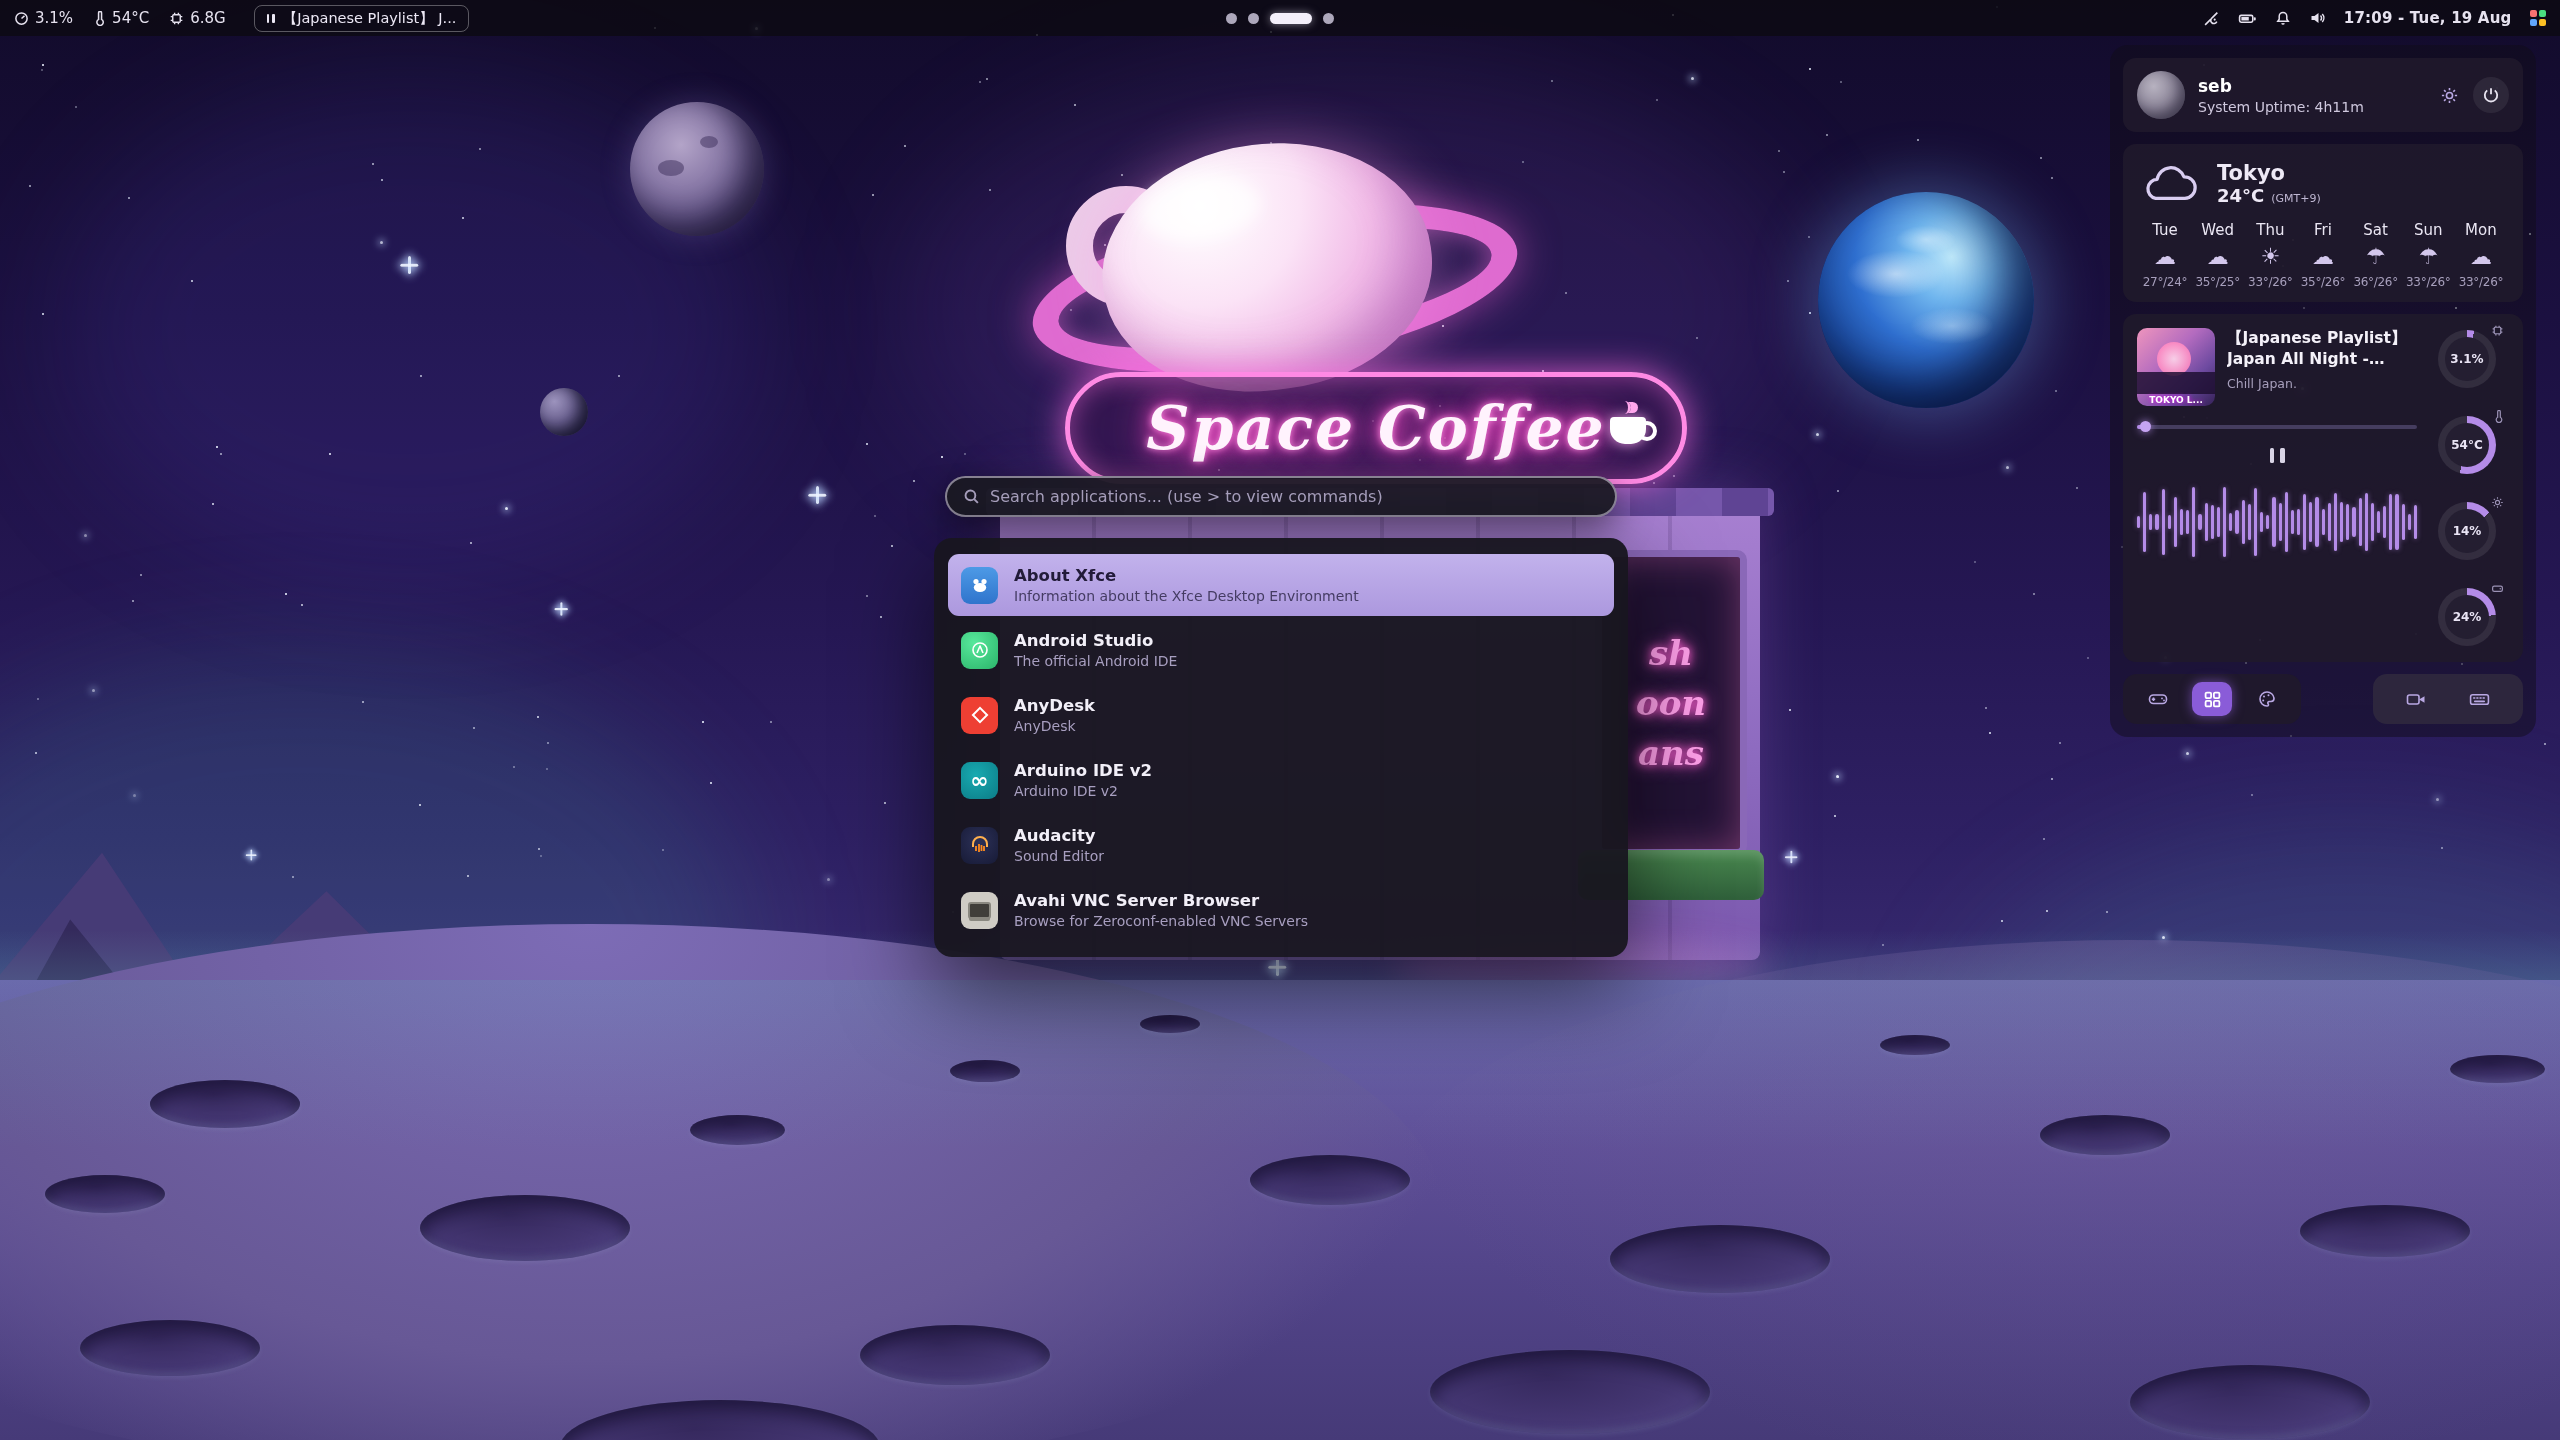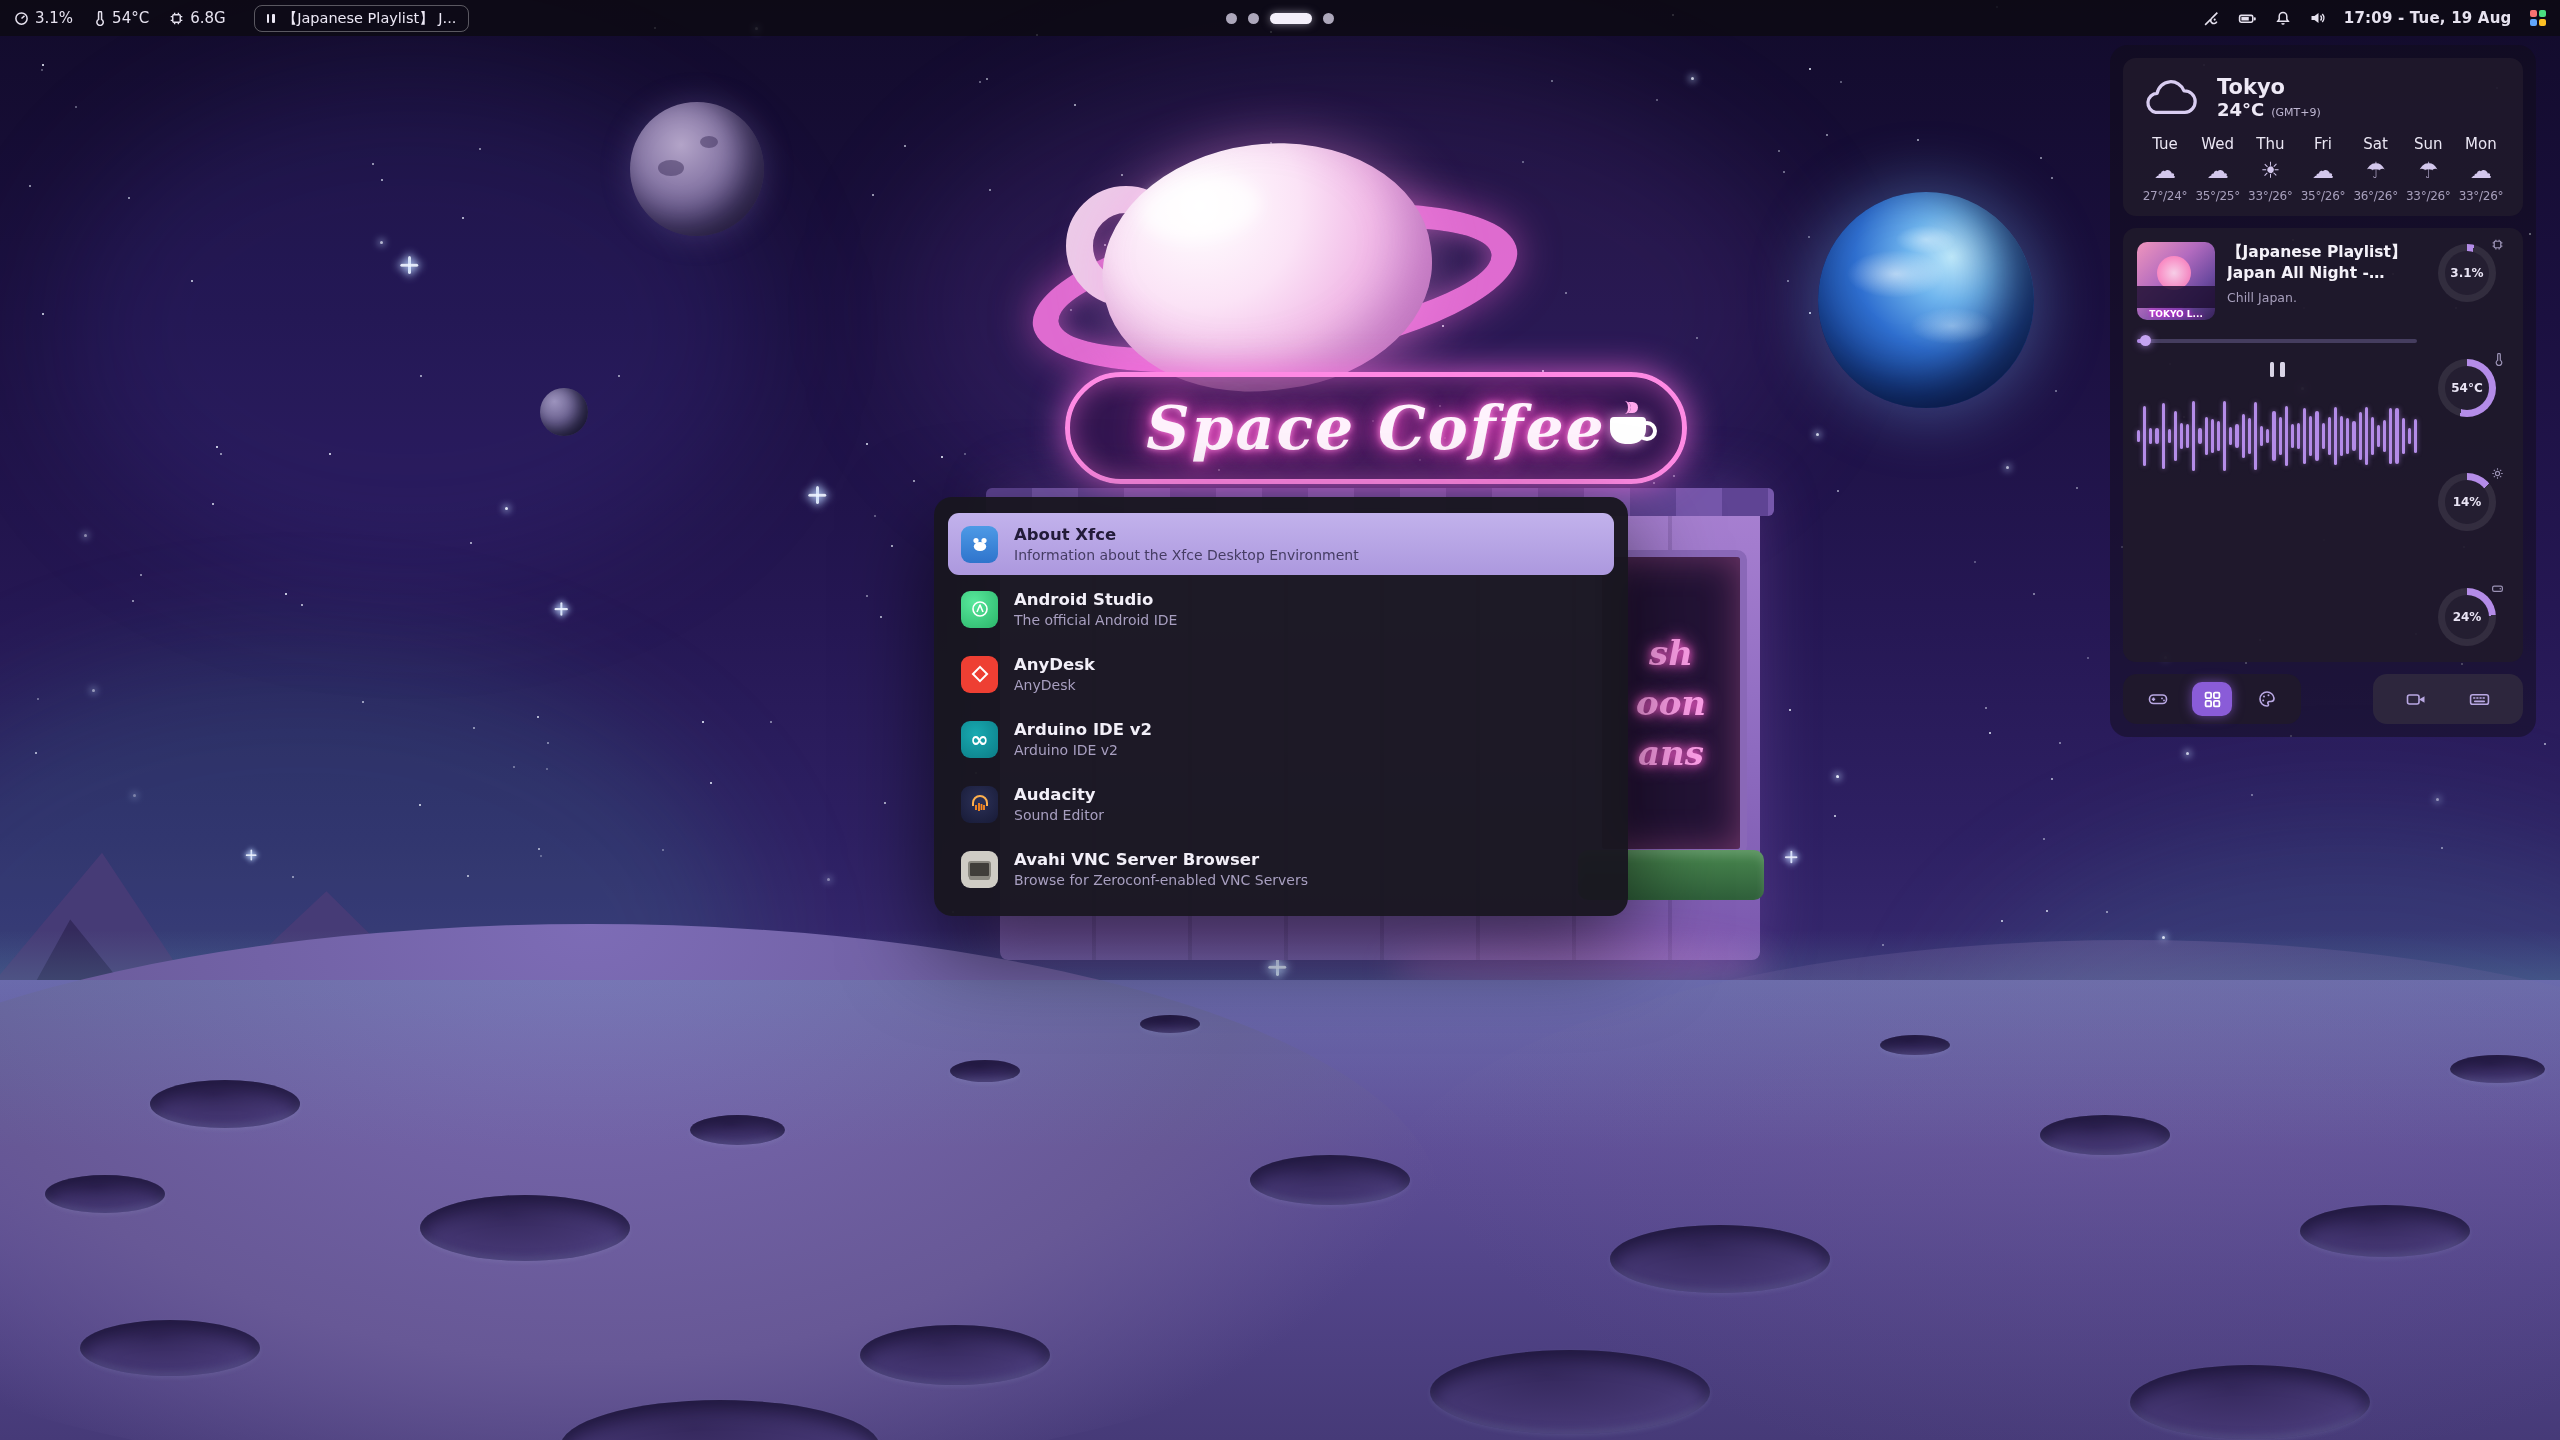--- a/index.html
+++ b/index.html
@@ -543,20 +543,27 @@
     <span class="grid-icon">
       <i style="background:#f87171;"></i>
         <i style="background:#4ade80;"></i>
       <i style="background:#60a5fa;"></i>
         <i style="background:#fbbf24;"></i>
     </span>
   </div>
 </div>
 
 <div id="launcher">
+  <div id="search-wrap">
+    <svg width="17" height="17" viewBox="0 0 16 16" fill="none" stroke="#a59dba" stroke-width="1.8">
+        <circle cx="7" cy="7" r="4.6"></circle>
+        <path d="M10.5 10.5 L14 14"></path>
+      </svg>
+    <input id="search-input" type="text" placeholder="Search applications... (use &gt; to view commands)" style="">
+  </div>
 
   <div id="results">
 
     <div class="row selected">
       <div class="ric ric-xfce">
         <svg width="24" height="24" viewBox="0 0 24 24">
             <circle cx="8" cy="8.5" r="2.6" fill="#fff"></circle>
             <circle cx="16" cy="8.5" r="2.6" fill="#fff"></circle>
             <ellipse cx="12" cy="14.5" rx="6.2" ry="4.6" fill="#fff"></ellipse>
           </svg>
@@ -622,20 +629,41 @@
         <span class="rname">Avahi VNC Server Browser</span>
         <span class="rdesc">Browse for Zeroconf-enabled VNC Servers</span>
       </div>
     </div>
 
   </div>
 </div>
 
 <div id="sidepanel">
 
+  <div class="card" id="profile-card">
+    <div id="avatar"></div>
+    <div>
+      <div id="profile-name">seb</div>
+      <div id="profile-uptime">System Uptime: 4h11m</div>
+    </div>
+    <div style="margin-left:auto; display:flex; align-items:center; gap:6px;">
+      <div class="icon-btn">
+        <svg width="19" height="19" viewBox="0 0 20 20" fill="none" stroke="currentColor" stroke-width="1.7">
+            <circle cx="10" cy="10" r="3.2"></circle>
+            <path d="M10 2v2.4 M10 15.6V18 M2 10h2.4 M15.6 10H18 M4.3 4.3l1.7 1.7 M14 14l1.7 1.7 M15.7 4.3L14 6 M6 14l-1.7 1.7"></path>
+          </svg>
+      </div>
+      <div class="icon-btn" id="power-btn">
+        <svg width="18" height="18" viewBox="0 0 18 18" fill="none" stroke="currentColor" stroke-width="1.8">
+            <path d="M9 2.2 v6"></path>
+            <path d="M5.2 4.4 a6.2 6.2 0 1 0 7.6 0"></path>
+          </svg>
+      </div>
+    </div>
+  </div>
 
   <div class="card" id="weather-card">
     <div id="weather-head">
       <svg width="62" height="46" viewBox="0 0 62 48" fill="none" stroke="#d9cdf1" stroke-width="3.4" stroke-linejoin="round" stroke-linecap="round">
           <path d="M16 40 a10 10 0 0 1 1.6-19.8 A14.5 14.5 0 0 1 45.5 17.5 A10.5 10.5 0 0 1 46.5 40 H16 Z"></path>
         </svg>
       <div>
         <div id="weather-city">Tokyo</div>
         <div id="weather-temp-row">
           <span id="weather-temp">24°C</span>

